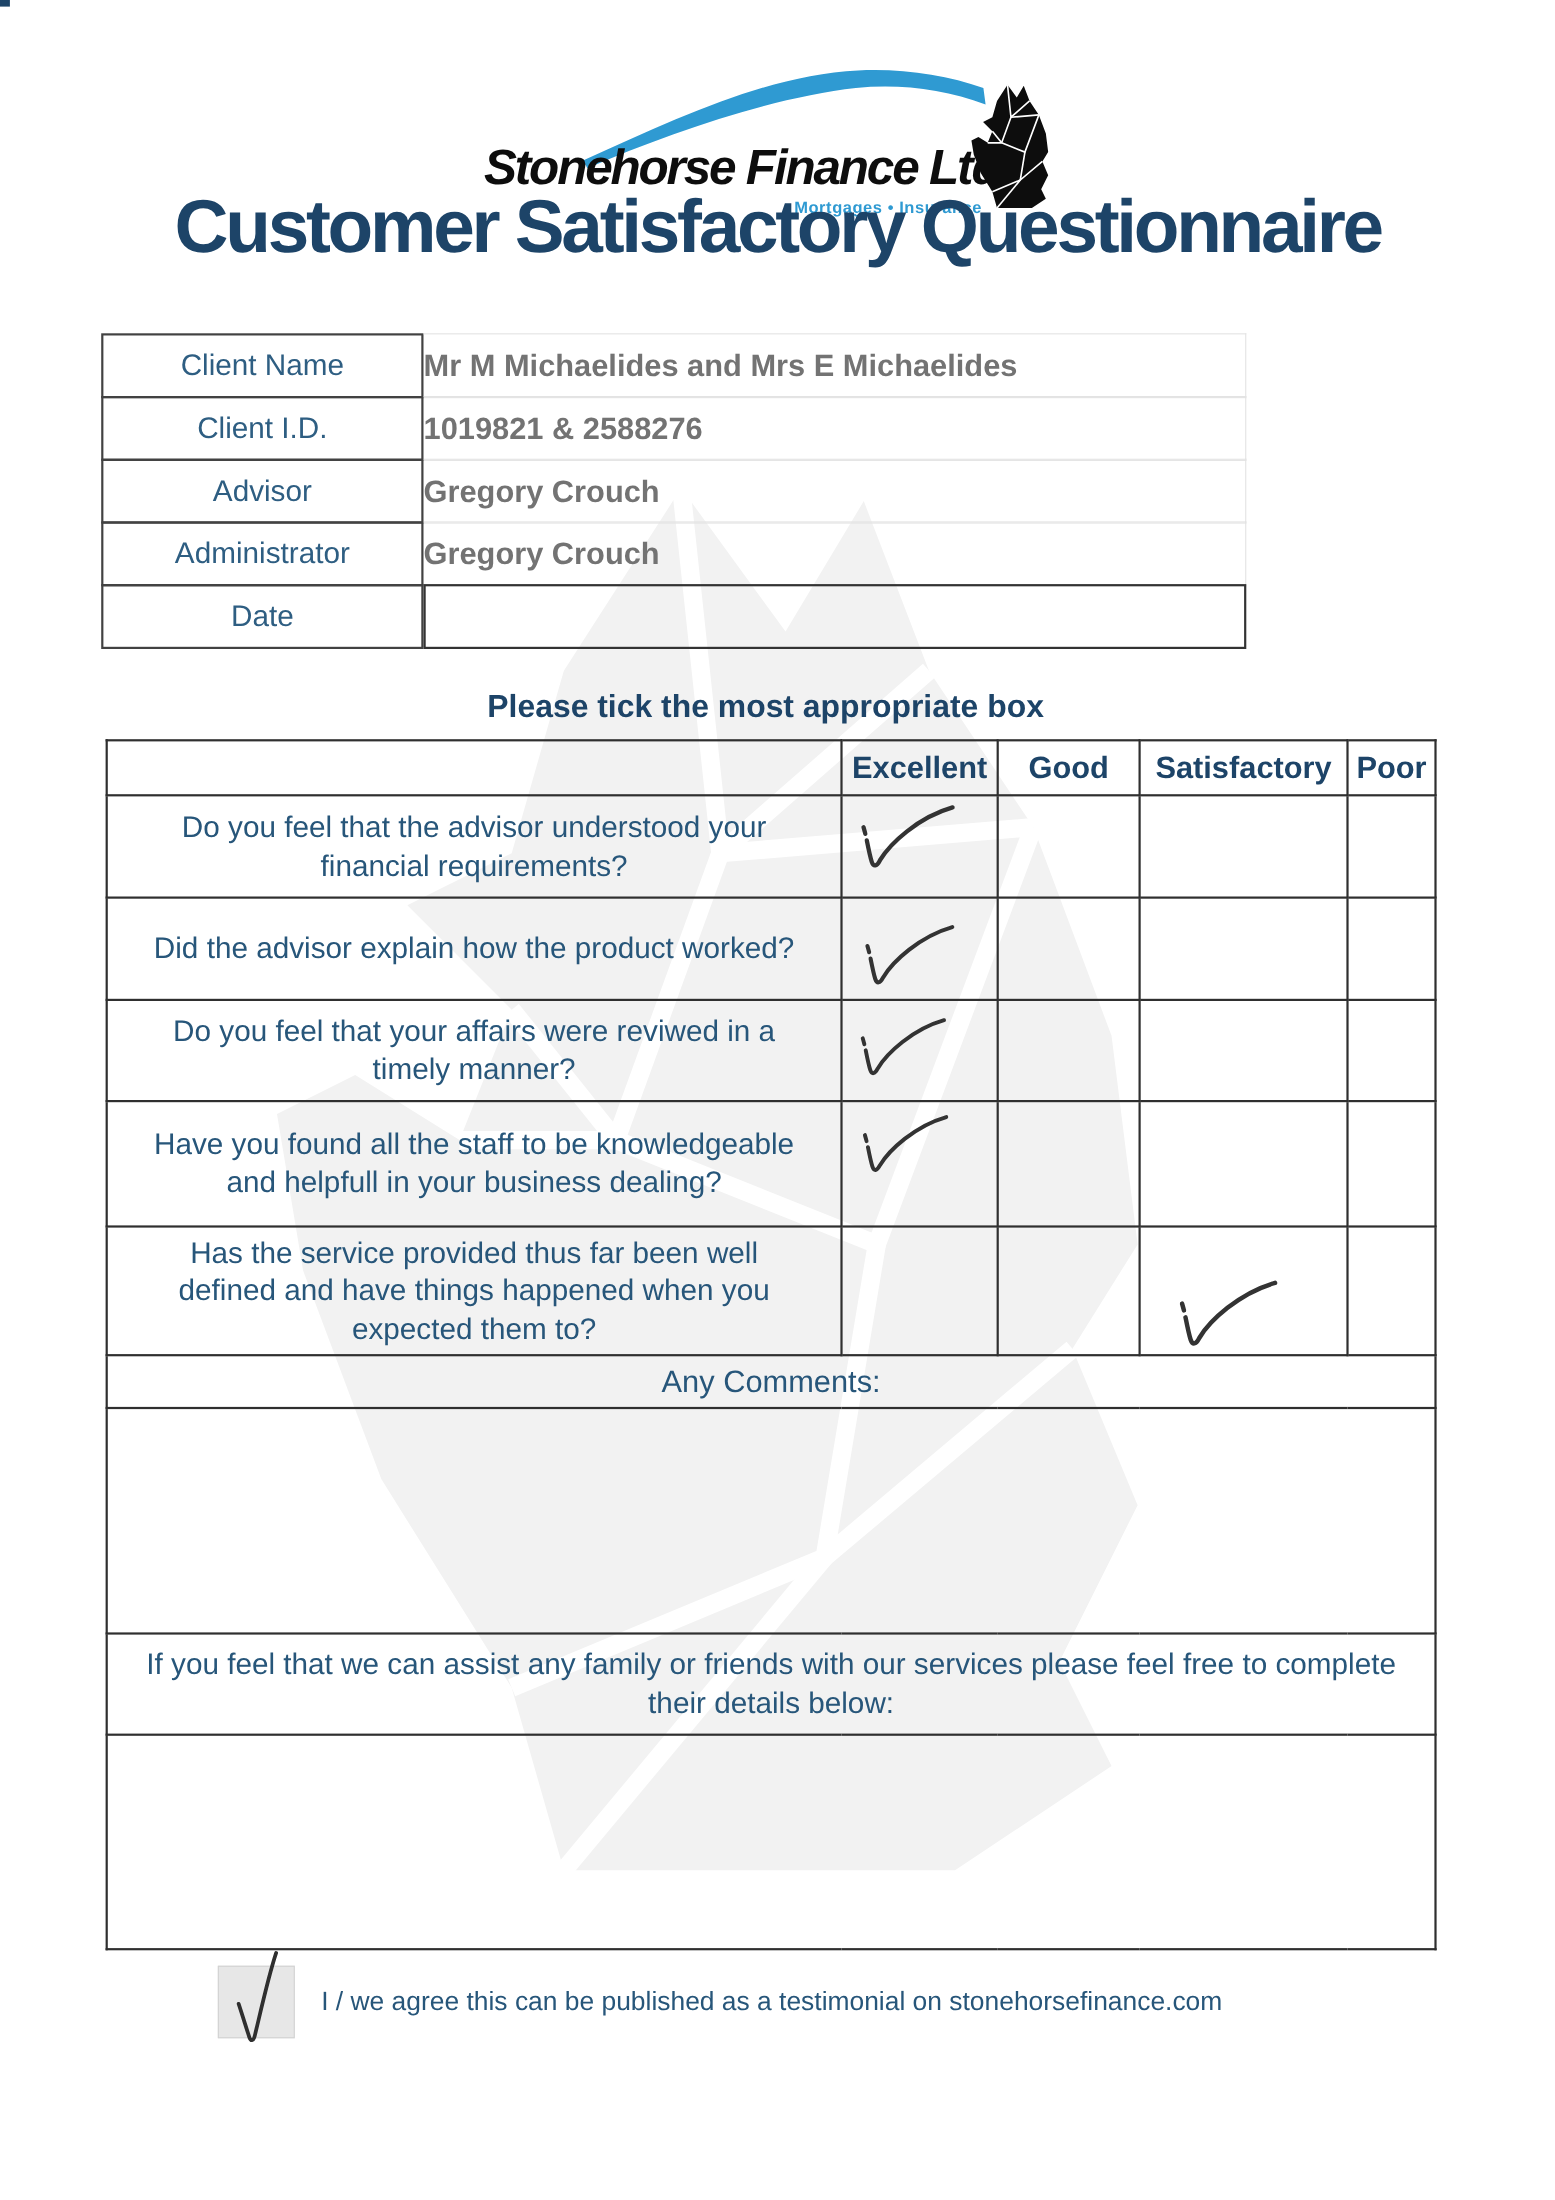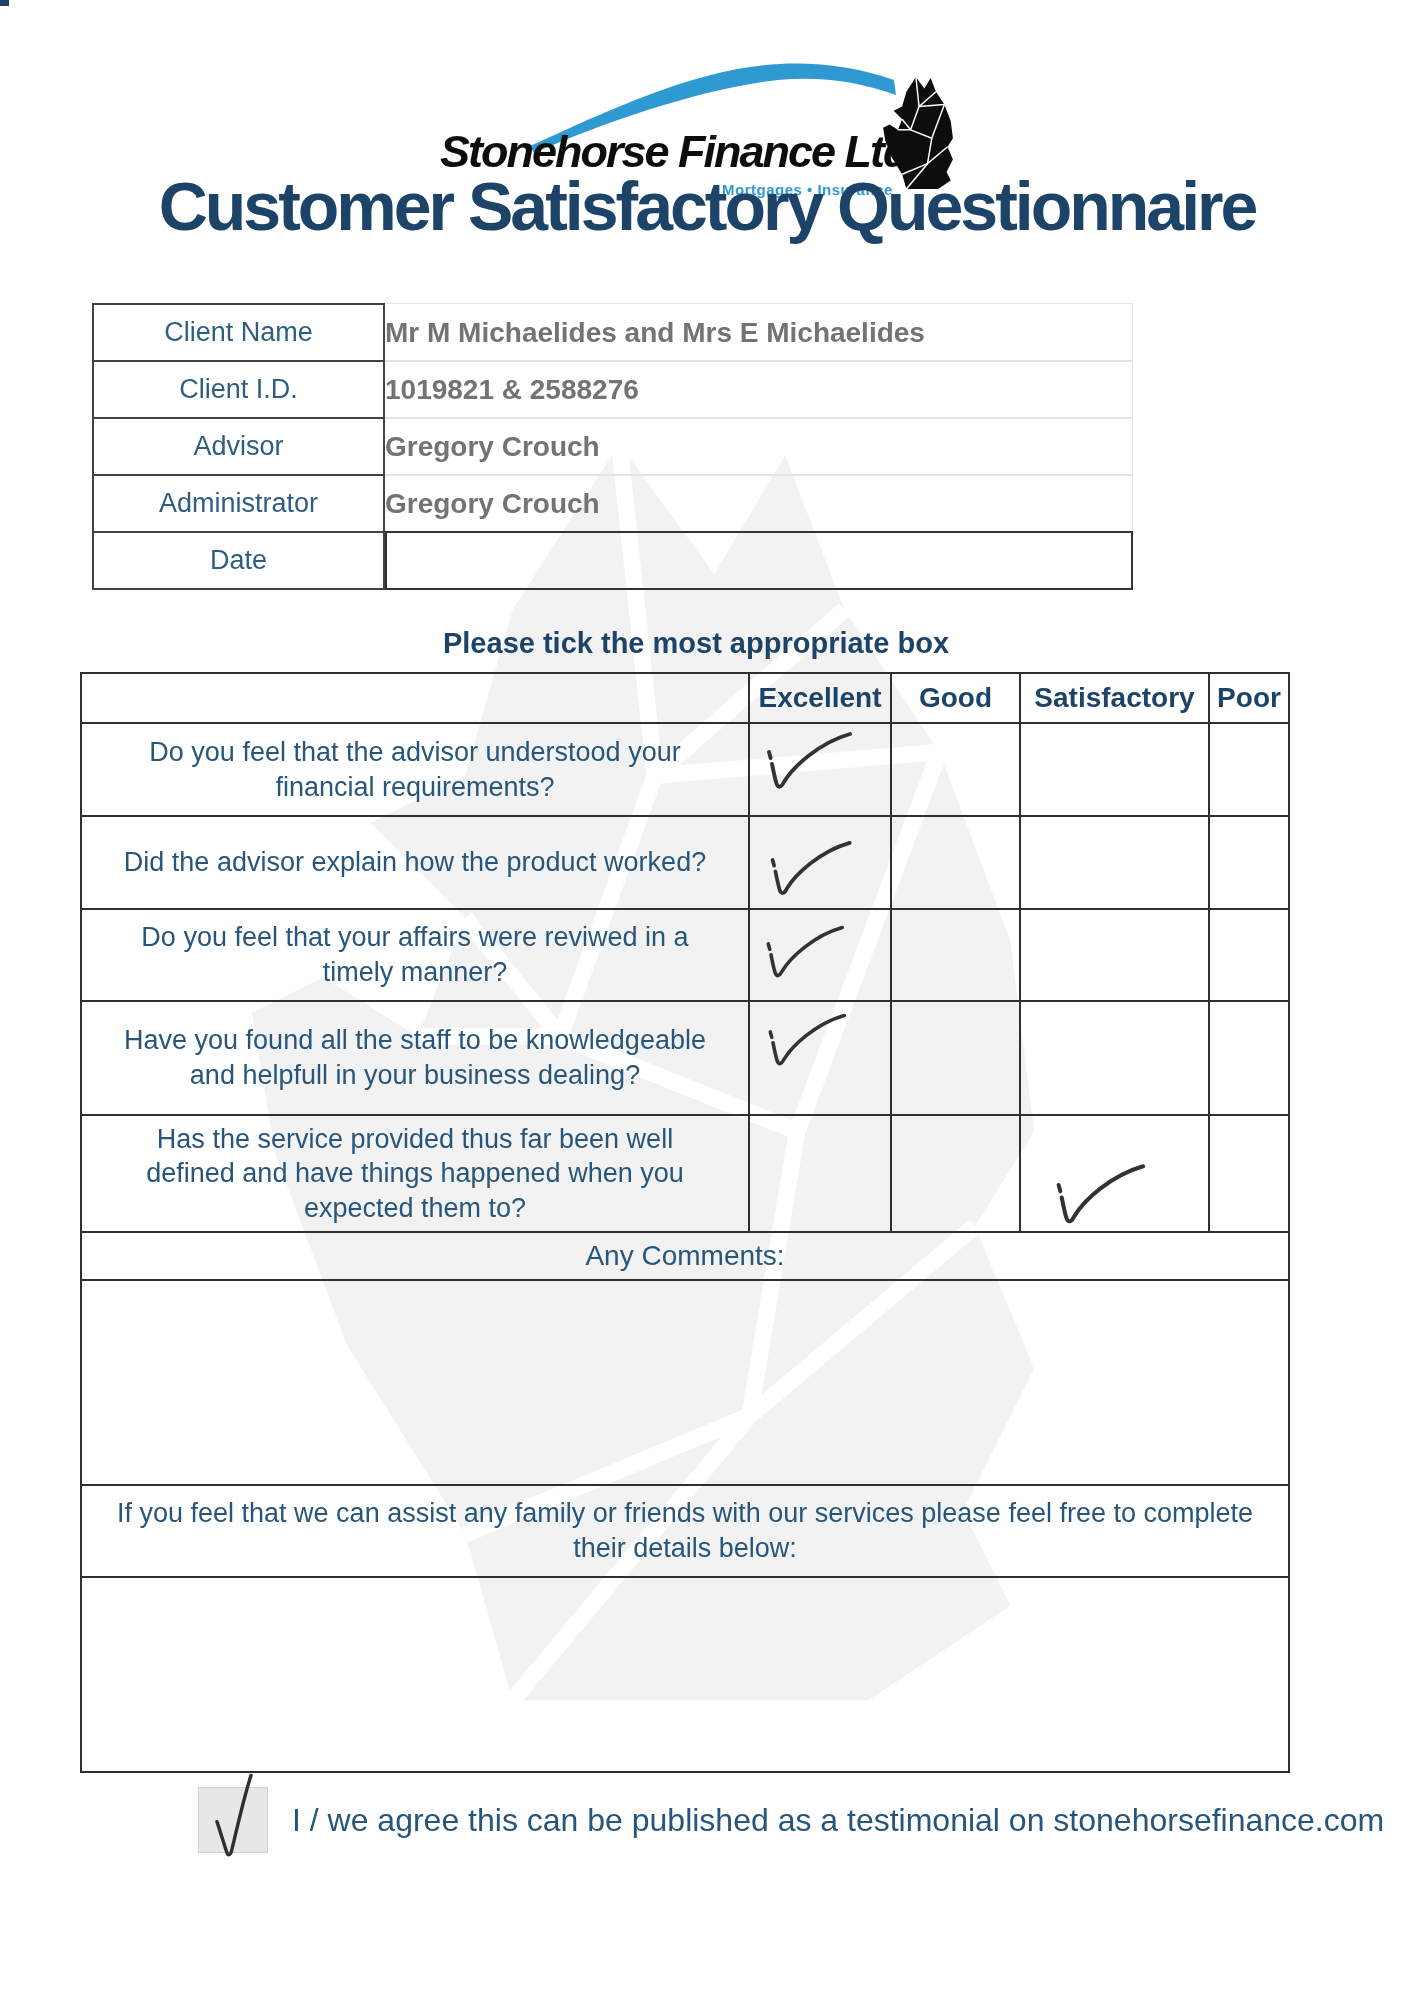--- a/index.html
+++ b/index.html
@@ -46,40 +46,40 @@
   .client-row.date-row .client-value{
     border:2px solid #333;border-left:2px solid #333;height:59px;
   }
   
   .tick-instruction{
     left:92px;top:627px;width:1208px;text-align:center;z-index:3;
     font-size:29px;font-weight:bold;color:#1d4468;
   }
   
   .survey{
-    left:80px;top:672px;z-index:3;border-collapse:collapse;table-layout:fixed;width:1208px;
+    left:96px;top:672px;z-index:3;border-collapse:collapse;table-layout:fixed;width:1208px;
   }
   .survey td{
     border:2px solid #2f2f2f;box-sizing:border-box;position:relative;
     text-align:center;vertical-align:middle;padding:0;
   }
   .survey td.hdr{font-size:28px;font-weight:bold;color:#1d4468;}
   .survey td.q{font-size:27px;color:#27567a;line-height:1.28;padding:0 30px;}
   .survey td.wide{padding:0 28px;}
   .survey td.comments-label{font-size:28px;color:#27567a;margin-top:28px;}
   .tick{position:absolute;overflow:visible;}
   
   .testimonial-checkbox{
     left:198px;top:1787px;width:70px;height:66px;z-index:3;
     background:#e7e7e7;border:1px solid #d2d2d2;box-sizing:border-box;
   }
   .testimonial-tick{left:206px;top:1770px;width:56px;height:96px;z-index:4;overflow:visible;}
   .testimonial-label{
     left:292px;top:1787px;height:66px;display:flex;align-items:center;z-index:3;
-    font-size:32px;color:#27567a;white-space:nowrap;
+    font-size:24px;color:#27567a;white-space:nowrap;
   }
 </style>
 </head>
 <body>
 
 <svg width="0" height="0" style="position:absolute">
   <defs>
     <symbol id="horse-head" viewBox="0 0 70 110">
       <path d="M33,2 L41,13 L47,3 L52,16 L60,28 L66,44 L68,60 L63,68 L68,80 L62,92 L66,100 L54,108 L24,108 L20,94 L10,78 L4,62 L2,50 L8,47 L16,52 L20,42 L12,34 L20,30 L24,16 Z"></path>
       <g fill="none" stroke="#ffffff" stroke-width="1.4">

